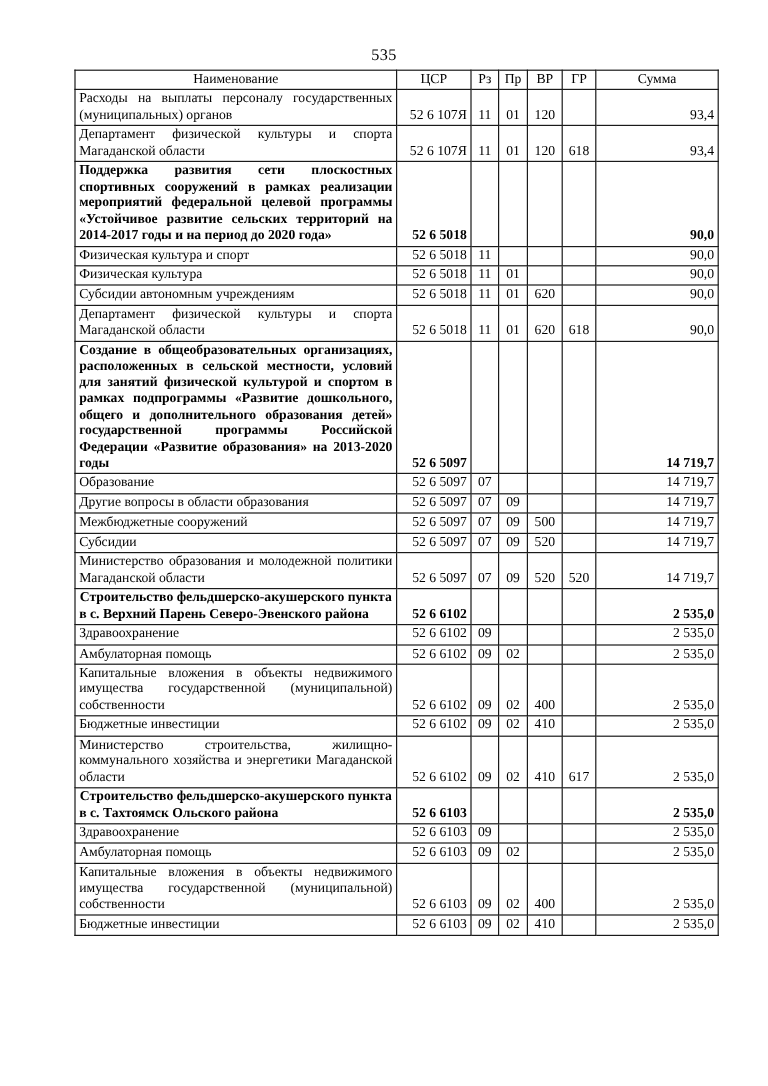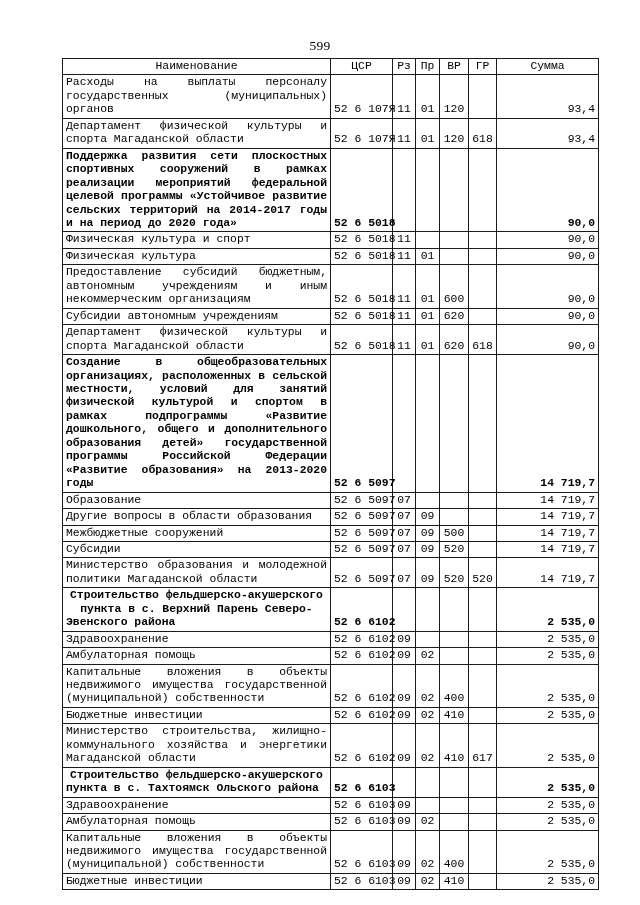--- a/index.html
+++ b/index.html
@@ -36,21 +36,20 @@
     left: 62px;
     top: 58px;
     width: 536px;
   }
   table.budget {
     border-collapse: collapse;
     width: 536px;
     table-layout: fixed;
     font-size: 11.4px;
     line-height: 1.18;
-    font-family: Liberation Mono, monospace;
   }
   table.budget td, table.budget th {
     border: 1px solid #1a1a1a;
     padding: 1px 3px 1px 3px;
     vertical-align: bottom;
     font-weight: normal;
   }
   
   col.c-name  { width: 268px; }
   col.c-csr   { width: 62px;  }
@@ -97,21 +96,21 @@
   }
   tr.bold td {
     font-weight: bold;
   }
 </style>
 </head>
 <body>
 
 <div class="page">
 
-  <div class="page-number">599</div>
+  <div class="page-number">535</div>
 
   <div class="table-wrap">
     <table class="budget">
       <colgroup>
         <col class="c-name">
           <col class="c-csr">
           <col class="c-rz">
         <col class="c-pr">
           <col class="c-vr">
           <col class="c-gr">
@@ -168,29 +167,20 @@
           <tr>
             <td class="name-cell plain">Физическая культура</td>
             <td class="code-cell">52 6 5018</td>
             <td class="num-cell">11</td>
             <td class="num-cell">01</td>
             <td class="num-cell"></td>
             <td class="num-cell"></td>
             <td class="sum-cell">90,0</td>
           </tr>
           <tr>
-            <td class="name-cell last-left">Предоставление субсидий бюджетным, автономным учреждениям и иным некоммерческим организациям</td>
-            <td class="code-cell">52 6 5018</td>
-            <td class="num-cell">11</td>
-            <td class="num-cell">01</td>
-            <td class="num-cell">600</td>
-            <td class="num-cell"></td>
-            <td class="sum-cell">90,0</td>
-          </tr>
-          <tr>
             <td class="name-cell plain">Субсидии автономным учреждениям</td>
             <td class="code-cell">52 6 5018</td>
             <td class="num-cell">11</td>
             <td class="num-cell">01</td>
             <td class="num-cell">620</td>
             <td class="num-cell"></td>
             <td class="sum-cell">90,0</td>
           </tr>
           <tr>
             <td class="name-cell last-left">Департамент физической культуры и спорта Магаданской области</td>

